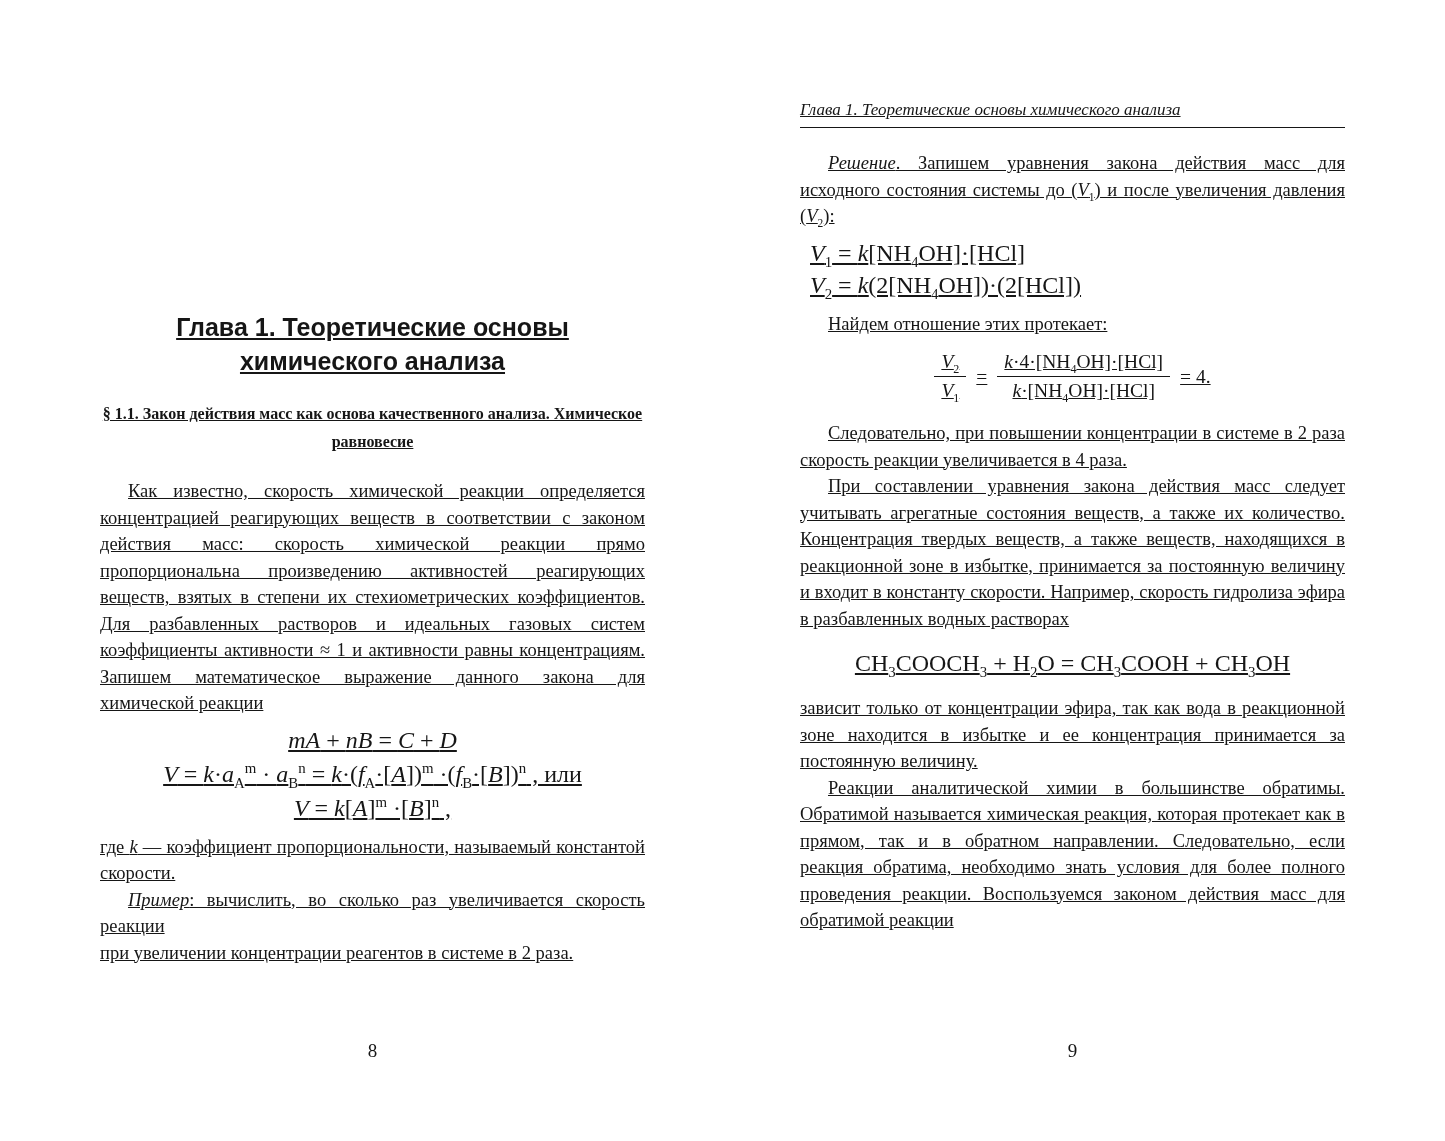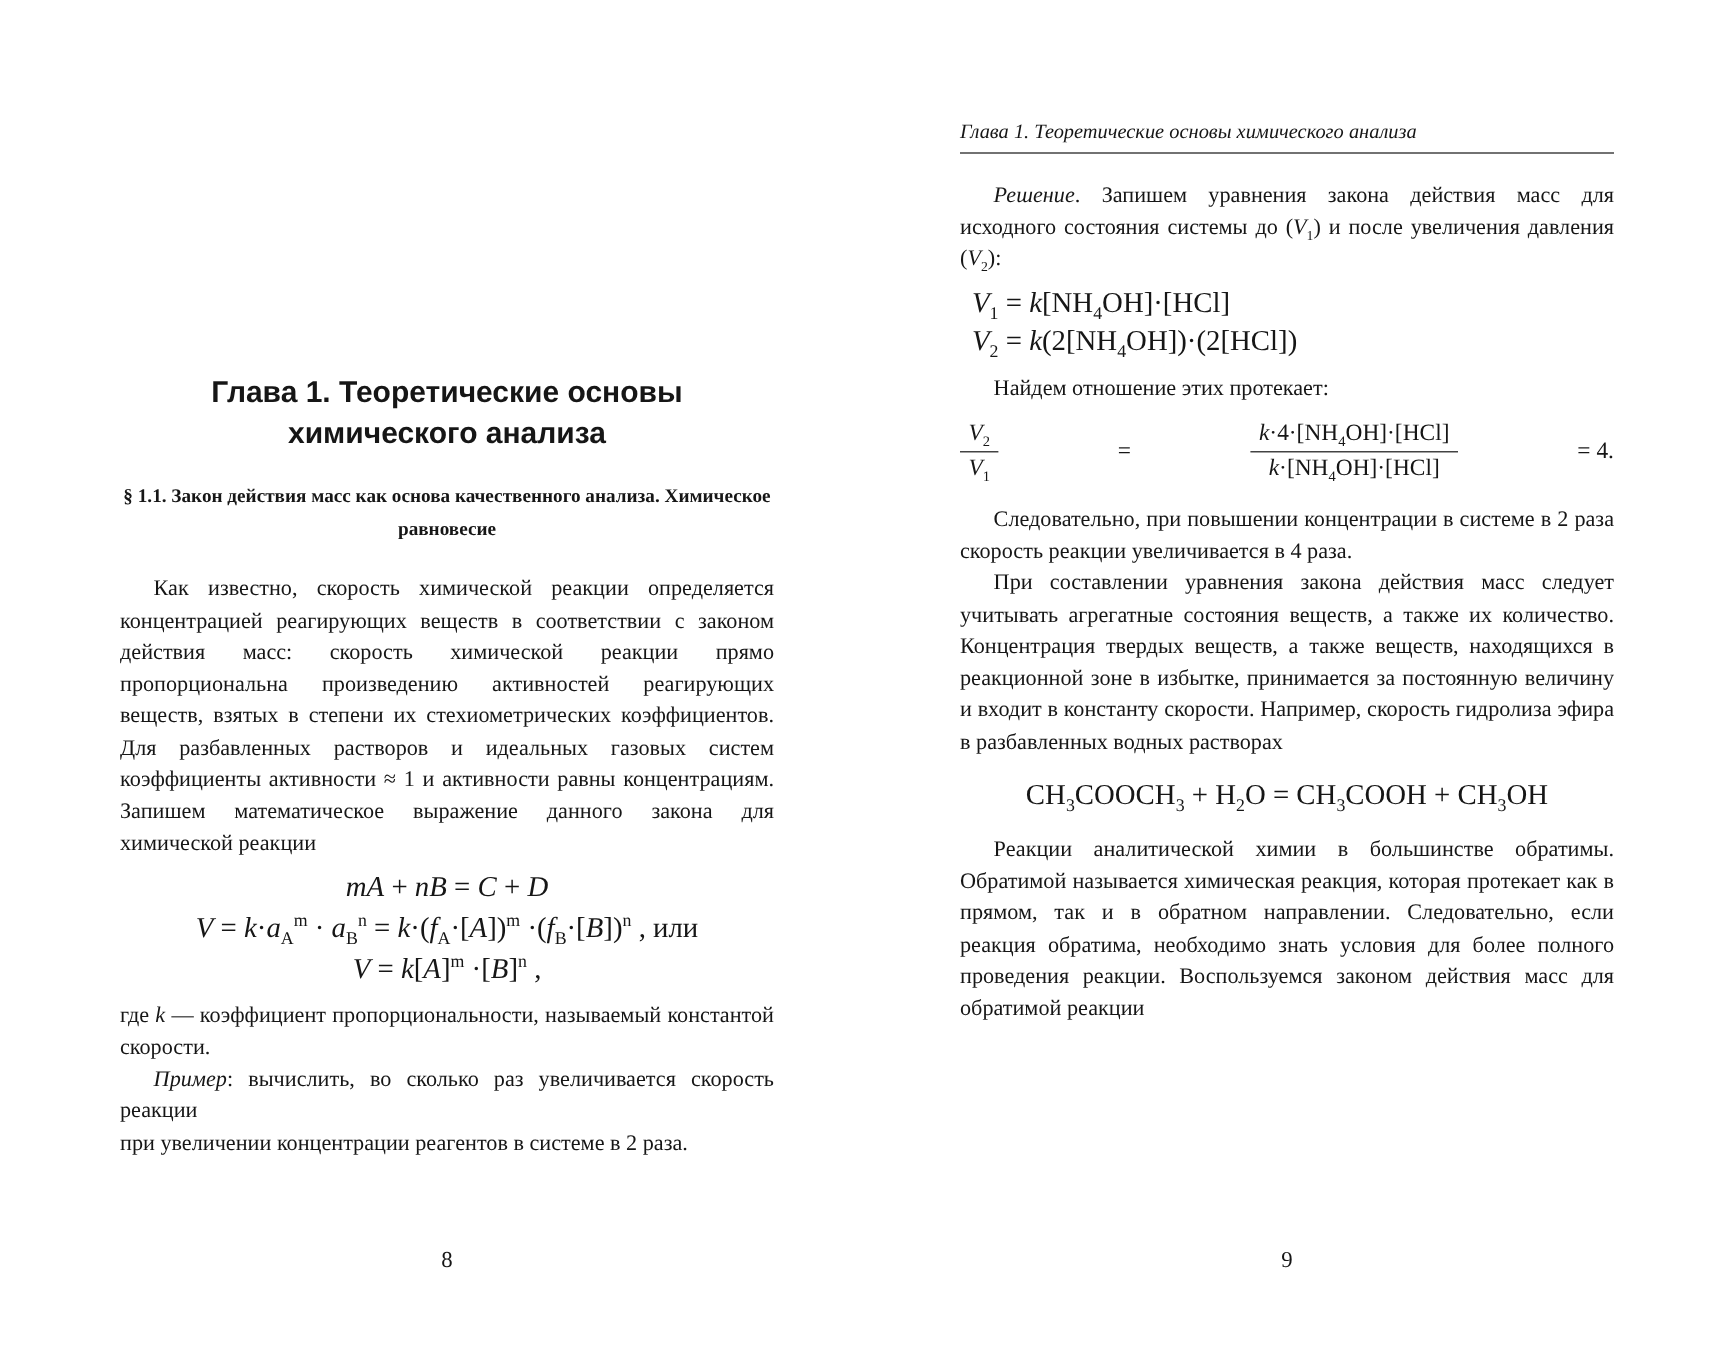--- a/index.html
+++ b/index.html
@@ -6,21 +6,21 @@
   html, body {
     width: 1445px; height: 1141px;
     background: #ffffff;
     font-family: "Liberation Serif", serif;
     color: #161616;
     position: relative;
     overflow: hidden;
   }
   .spread { position: absolute; inset: 0; }
   .page {
-    position: absolute; top: 0; height: 1141px; width: 545px;
+    position: absolute; top: 0; height: 1141px; width: 545px; text-decoration: underline;
   }
   .page-left  { left: 100px; padding-top: 310px; }
   .page-right { left: 800px; padding-top: 100px; }
 
   .chapter-title {
     font-family: "Liberation Sans", sans-serif;
     font-weight: 700;
     font-size: 25px;
     line-height: 34px;
     text-align: center;
@@ -55,21 +55,21 @@
   .running-header {
     font-style: italic;
     font-size: 17px;
     line-height: 20px;
     padding-bottom: 7px;
     border-bottom: 1.6px solid #161616;
     margin-bottom: 22px;
   }
 
   .ratio {
-    display: flex; justify-content: space-between; align-items: center;
+    display: flex; justify-content: center; align-items: center;
     gap: 10px;
     font-size: 19.5px;
     margin: 14px 0 18px;
   }
   .frac { display: inline-flex; flex-direction: column; align-items: center; }
   .frac-num { padding: 0 7px 3px; border-bottom: 1.6px solid #161616; }
   .frac-den { padding: 3px 7px 0; }
 
   .page-number {
     position: absolute;
@@ -127,19 +127,20 @@
         <span class="frac-den"><i>k</i>·[NH<sub>4</sub>OH]·[HCl]</span>
       </span>
       <span>= 4.</span>
     </div>
 
     <p class="body-par indent">Следовательно, при повышении концентрации в системе в 2 раза скорость реакции увеличивается в 4 раза.</p>
     <p class="body-par indent">При составлении уравнения закона действия масс следует учитывать агрегатные состояния веществ, а также их количество. Концентрация твердых веществ, а также веществ, находящихся в реакционной зоне в избытке, принимается за постоянную величину и входит в константу скорости. Например, скорость гидролиза эфира в разбавленных водных растворах</p>
 
     <div class="formula spaced">CH<sub>3</sub>COOCH<sub>3</sub> + H<sub>2</sub>O = CH<sub>3</sub>COOH + CH<sub>3</sub>OH</div>
 
+    <p class="body-par">зависит только от концентрации эфира, так как вода в реакционной зоне находится в избытке и ее концентрация принимается за постоянную величину.</p>
     <p class="body-par indent">Реакции аналитической химии в большинстве обратимы. Обратимой называется химическая реакция, которая протекает как в прямом, так и в обратном направлении. Следовательно, если реакция обратима, необходимо знать условия для более полного проведения реакции. Воспользуемся законом действия масс для обратимой реакции</p>
 
 
     <div class="page-number">9</div>
   </div>
 
 </div>
 
 </body></html>

